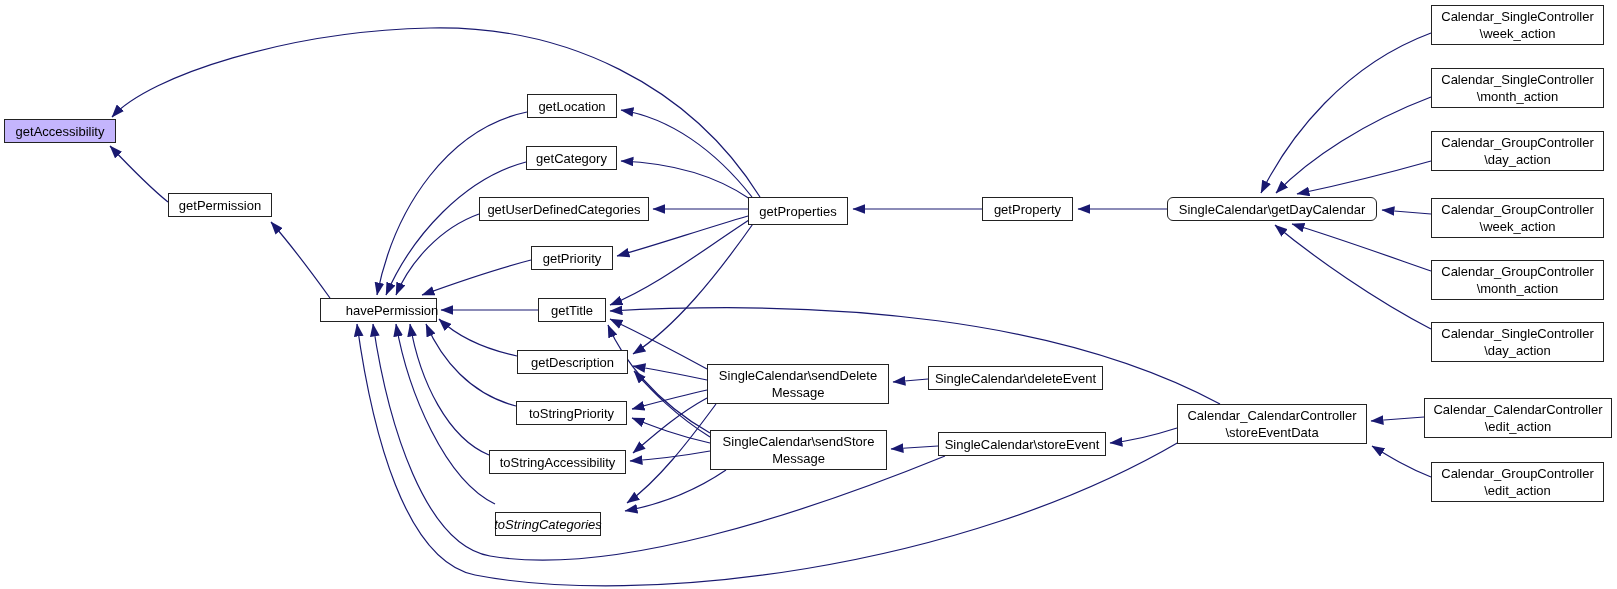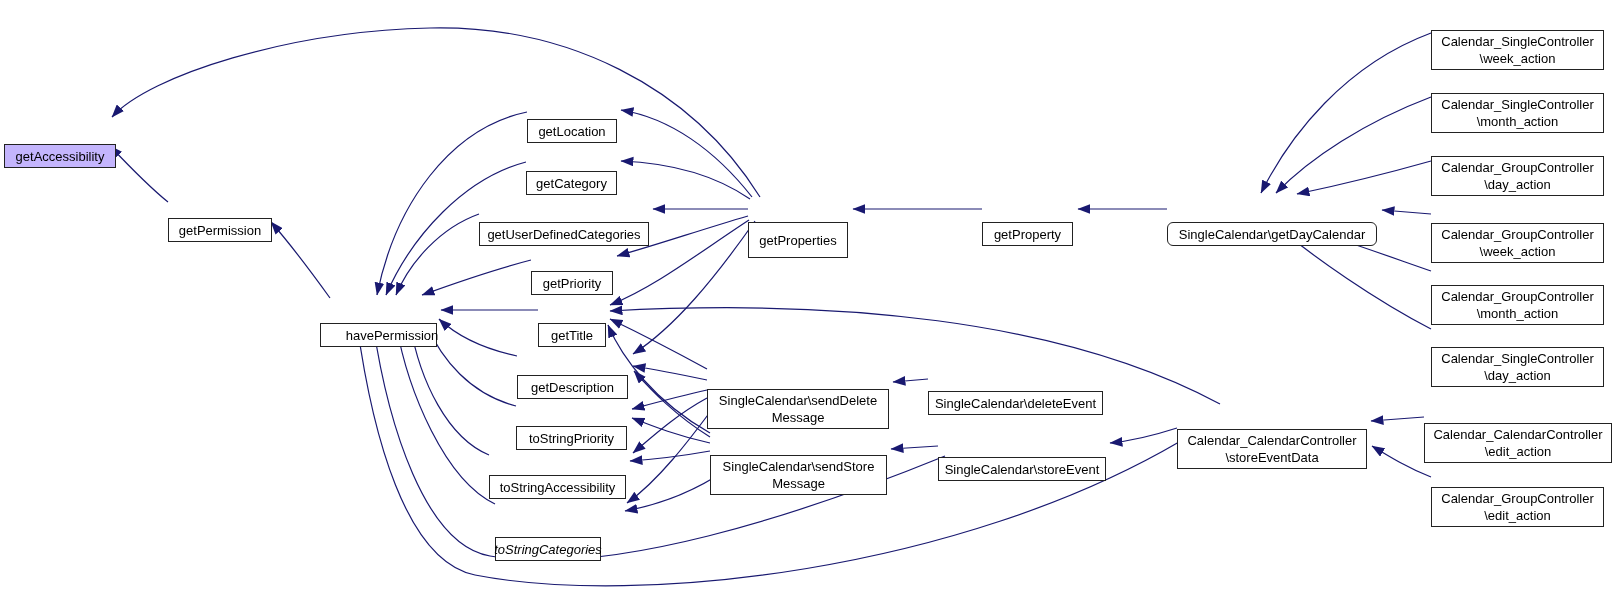--- a/index.html
+++ b/index.html
@@ -16,21 +16,20 @@
     position:absolute;
     box-sizing:border-box;
     background:#ffffff;
     border:1px solid #222222;
     display:flex;flex-direction:column;
     align-items:center;justify-content:center;
     font-size:13px;line-height:17px;color:#000000;
     white-space:nowrap;
     z-index:2;
     cursor:pointer;
-    margin-top:25px;
   }
   .node.hl{background:#c4b5fd;}
   .lbl{pointer-events:none;}
 </style>
 </head>
 <body>
 
 <div class="stage">
   <svg id="edges" width="1617" height="589" viewBox="0 0 1617 589">
     <defs>
@@ -113,21 +112,21 @@
       </div>
       <div class="node" style="left: 516px; top: 401px; width: 111px; height: 24px;">
         <div class="lbl">toStringPriority</div>
       </div>
       <div class="node" style="left: 489px; top: 450px; width: 137px; height: 24px;">
         <div class="lbl">toStringAccessibility</div>
       </div>
       <div class="node" style="left: 495px; top: 512px; width: 106px; height: 24px; font-style: italic;">
         <div class="lbl">toStringCategories</div>
       </div>
-      <div class="node" style="left: 748px; top: 197px; width: 100px; height: 36px;">
+      <div class="node" style="left: 748px; top: 197px; width: 100px; height: 28px;">
         <div class="lbl">getProperties</div>
       </div>
       <div class="node" style="left: 707px; top: 364px; width: 182px; height: 40px;">
         <div class="lbl">SingleCalendar\sendDelete</div>
         <div class="lbl">Message</div>
       </div>
       <div class="node" style="left: 710px; top: 430px; width: 177px; height: 40px;">
         <div class="lbl">SingleCalendar\sendStore</div>
         <div class="lbl">Message</div>
       </div>

